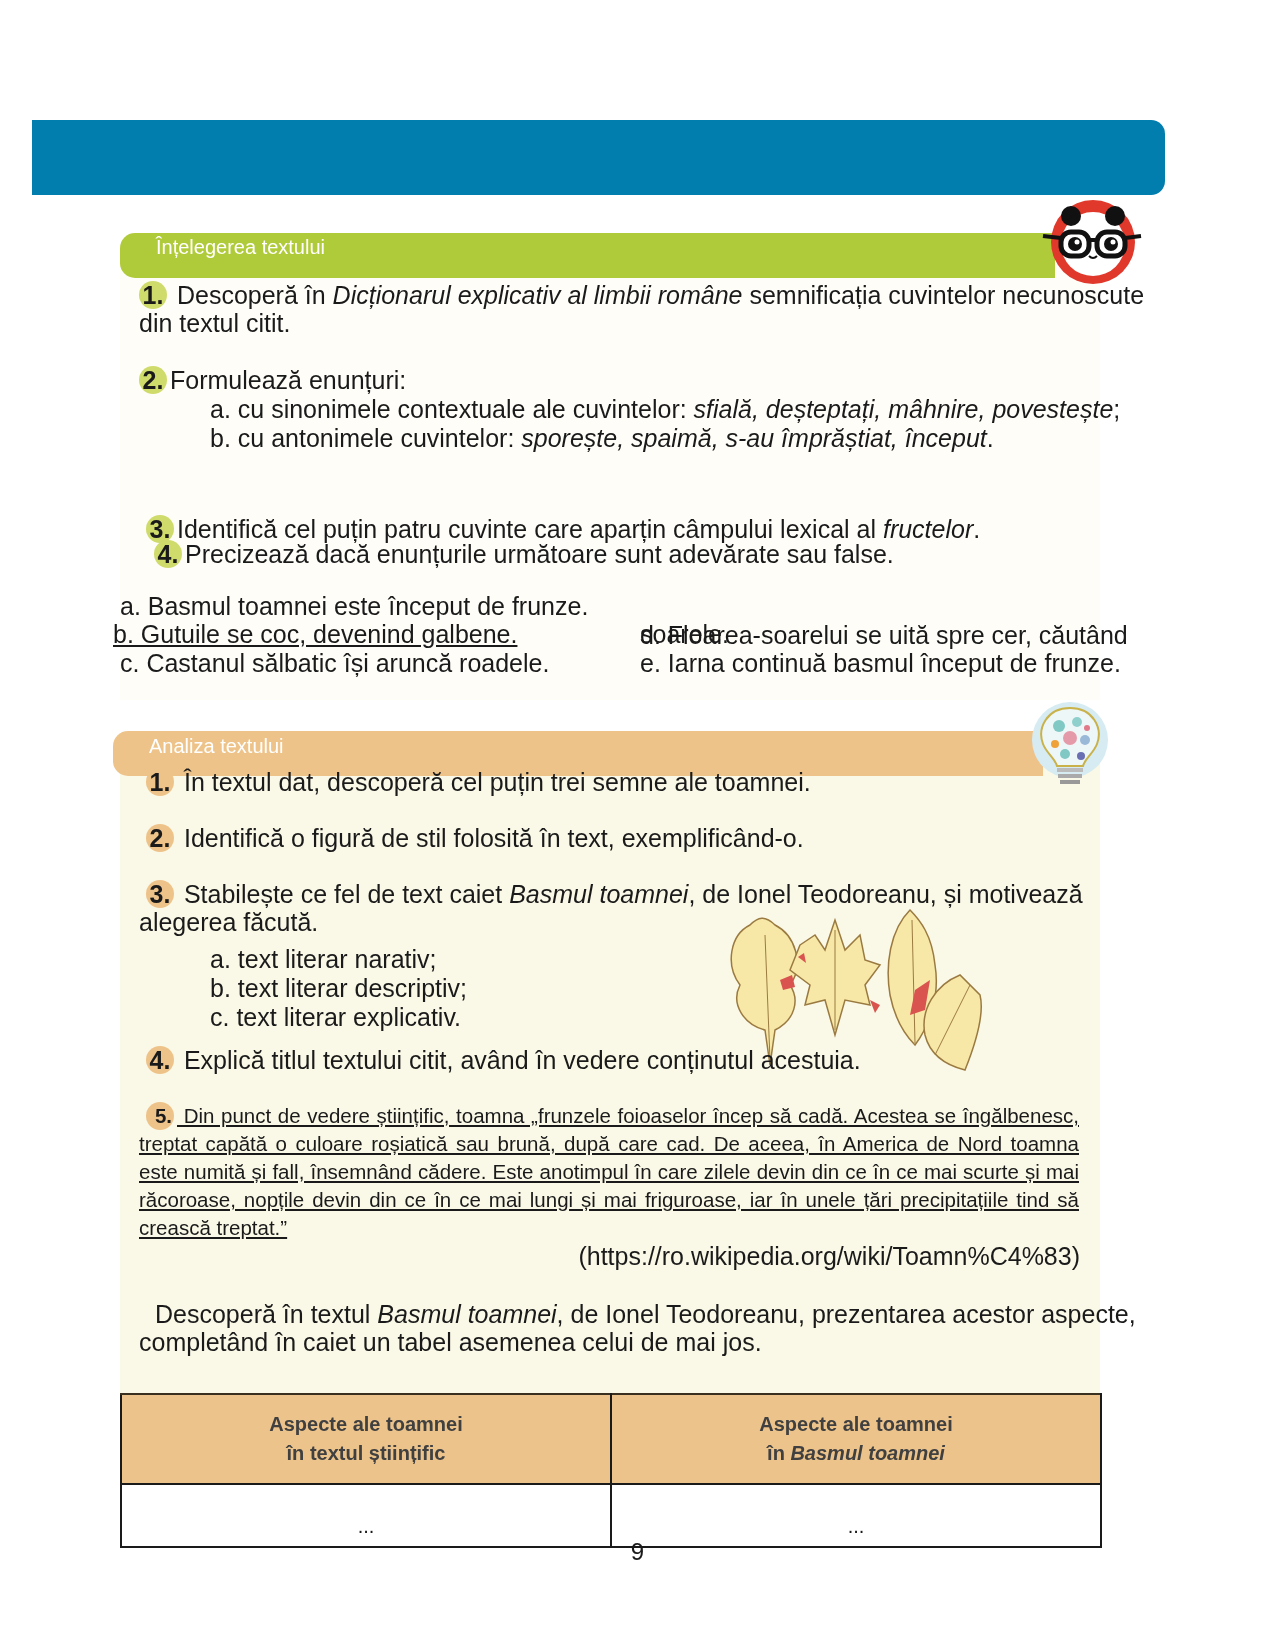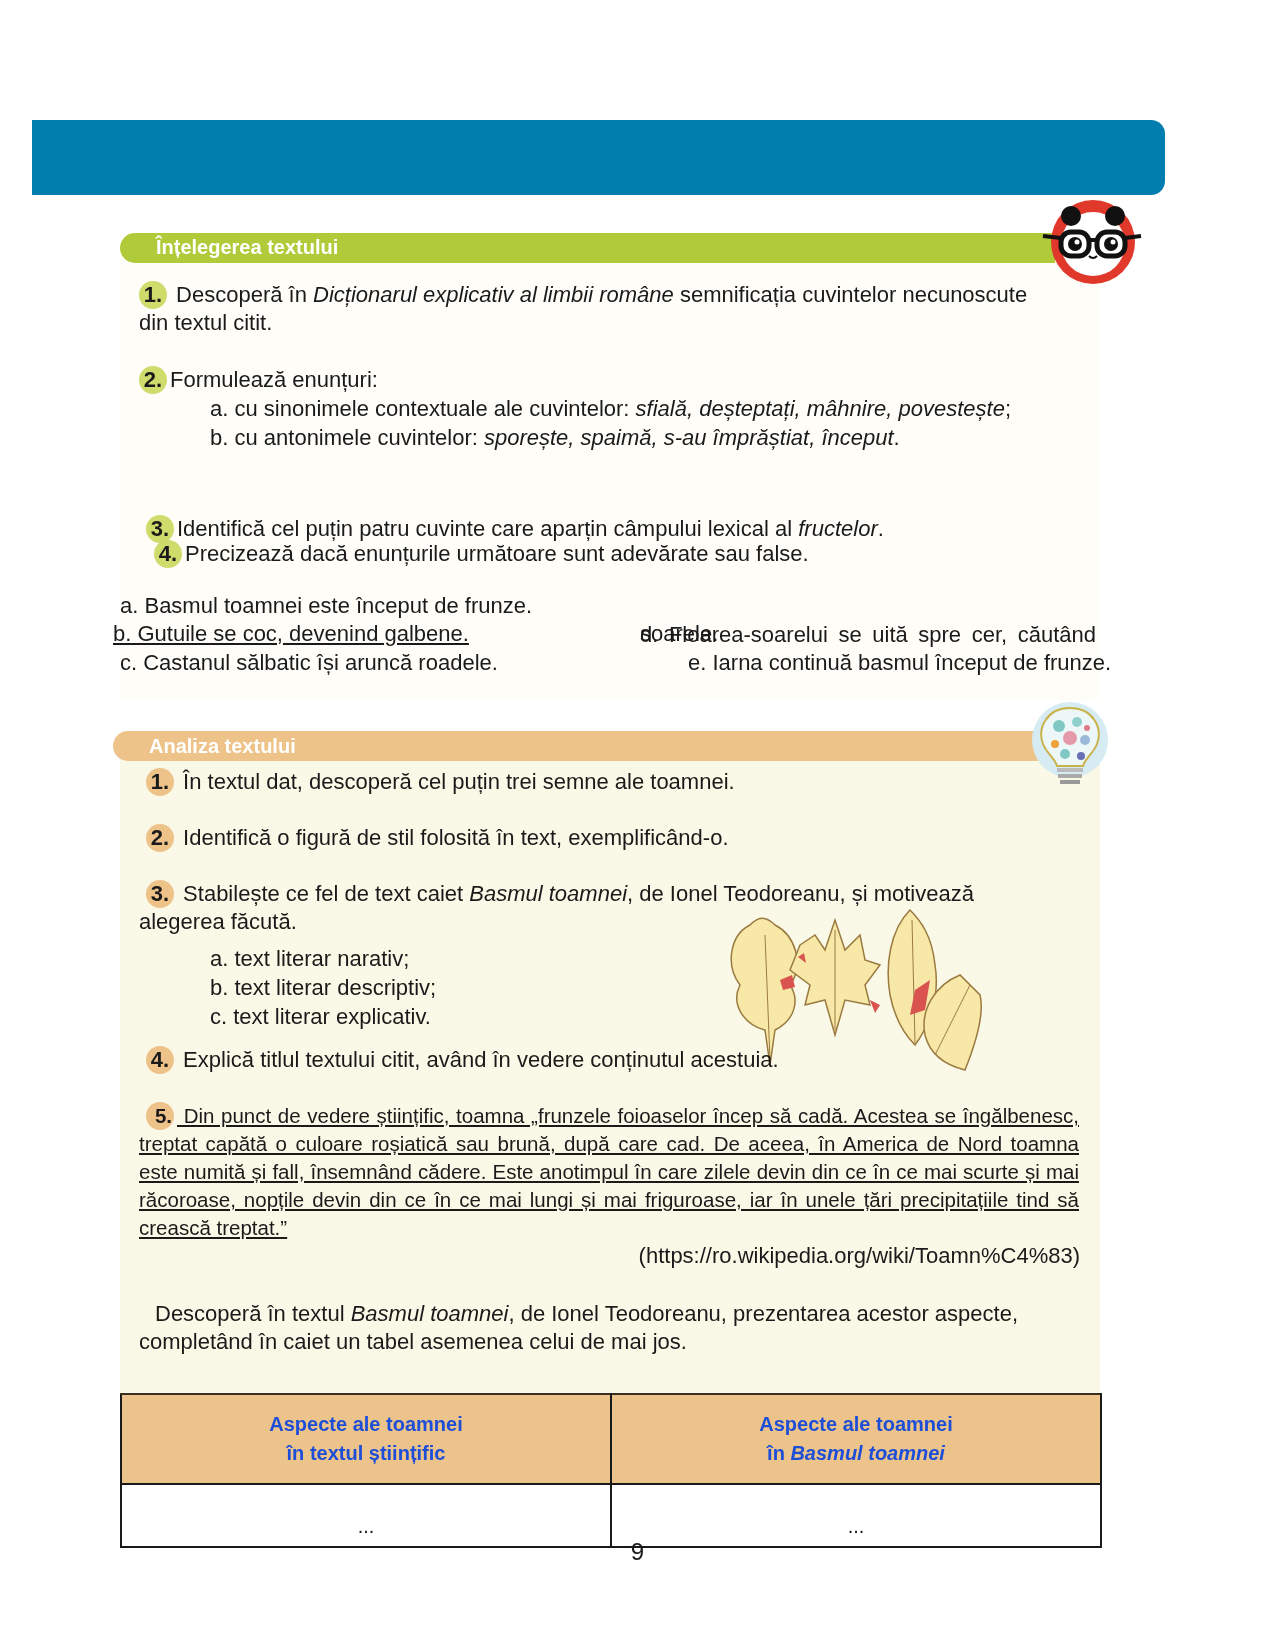--- a/index.html
+++ b/index.html
@@ -2,34 +2,34 @@
 <html><head>
 <meta charset="utf-8">
 <style>
   html, body { margin:0; padding:0; }
   body { width:1275px; height:1650px; position:relative; background:#ffffff; overflow:hidden;
          font-family:"Liberation Sans", sans-serif; color:#1a1a1a; }
   .banner { position:absolute; left:32px; top:120px; width:1133px; height:75px; background:#017eae;
             border-radius:0 14px 14px 0; }
   .panel1 { position:absolute; left:120px; top:250px; width:980px; height:450px; background:#fefdf8; }
   .panel2 { position:absolute; left:120px; top:740px; width:980px; height:655px; background:#faf8e6; }
-  .sec-head { position:absolute; height:30px; border-radius:15px 0 0 15px; color:#fff; font-weight:bold;
+  .sec-head { position:absolute; height:45px; border-radius:15px 0 0 15px; color:#fff; font-weight:normal;
               font-size:20px; line-height:29px; padding-left:36px; box-sizing:border-box; }
   .sec-green { left:120px; top:233px; width:935px; background:#b0cb3a; }
   .sec-orange { left:113px; top:731px; width:930px; background:#eec38a; line-height:30px; }
   .mascot { position:absolute; left:1035px; top:198px; width:108px; height:88px; }
   .bulb { position:absolute; left:1025px; top:700px; width:90px; height:95px; }
-  .t { position:absolute; font-size:22px; line-height:28px; white-space:nowrap; }
+  .t { position:absolute; font-size:25px; line-height:28px; white-space:nowrap; }
   .num { display:inline-block; border-radius:50%; width:28px; height:28px; text-align:center;
          font-weight:bold; margin-right:3px; line-height:28px; }
   .num.g { background:#cfdb6b; }
   .num.o { background:#eec38a; }
   .para { position:absolute; font-size:20.5px; line-height:28px; text-align:justify; }
   table.aspects { position:absolute; left:120px; top:1393px; width:982px; border-collapse:collapse; }
-  table.aspects th { background:#ecc38a; color:#1d4ed8; font-weight:bold; font-size:20px; line-height:29px;
+  table.aspects th { background:#ecc38a; color:#404040; font-weight:bold; font-size:20px; line-height:29px;
                      height:86px; border:2px solid #1a1a1a; border-top:2px solid #3a3020; }
   table.aspects td { background:#fff; height:52px; border:2px solid #1a1a1a; text-align:center;
                      font-size:20px; vertical-align:bottom; padding-bottom:8px; }
   .pagenum { position:absolute; left:0; width:1275px; top:1538px; text-align:center; font-size:24px; }
   i { font-style:italic; }
   .leaves { position:absolute; left:720px; top:905px; width:280px; height:180px; }
 </style>
 </head>
 <body>
 
@@ -77,21 +77,21 @@
 
 <div class="t" style="left:154px;top:540px;">
   <span class="num g">4.</span><span>Precizează dacă enunțurile următoare sunt adevărate sau false.</span>
 </div>
 
 <div class="t" style="left:120px;top:592px;">a.  Basmul toamnei este început de frunze.</div>
 <div class="t" style="left:113px;top:620px;text-decoration:underline;">b.  Gutuile se coc, devenind galbene.</div>
 <div class="t" style="left:120px;top:649px;">c.  Castanul sălbatic își aruncă roadele.</div>
 <div class="t" style="left:640px;top:621px;width:456px;text-align:justify;text-align-last:justify;">d.  Floarea-soarelui se uită spre cer, căutând</div>
 <div class="t" style="left:640px;top:620px;">soarele.</div>
-<div class="t" style="left:640px;top:649px;margin-left:48px;">e.  Iarna continuă basmul început de frunze.</div>
+<div class="t" style="left:640px;top:649px;">e.  Iarna continuă basmul început de frunze.</div>
 
 <div class="sec-head sec-orange">Analiza textului</div>
 <svg class="bulb" viewBox="0 0 90 95">
   <circle cx="45" cy="40" r="38" fill="#d6ecf2"></circle>
   <path d="M45 8 C22 8 12 28 18 44 C22 54 30 58 32 66 L58 66 C60 58 68 54 72 44 C78 28 68 8 45 8 Z" fill="#eef7f8" stroke="#c9b24a" stroke-width="2"></path>
   <circle cx="34" cy="26" r="6" fill="#7fc8c4"></circle>
     <circle cx="52" cy="22" r="5" fill="#8fd0cc"></circle>
   <circle cx="45" cy="38" r="7" fill="#e59aaa"></circle>
     <circle cx="30" cy="44" r="4" fill="#f0a23a"></circle>
   <circle cx="60" cy="40" r="5" fill="#9ab8d8"></circle>

